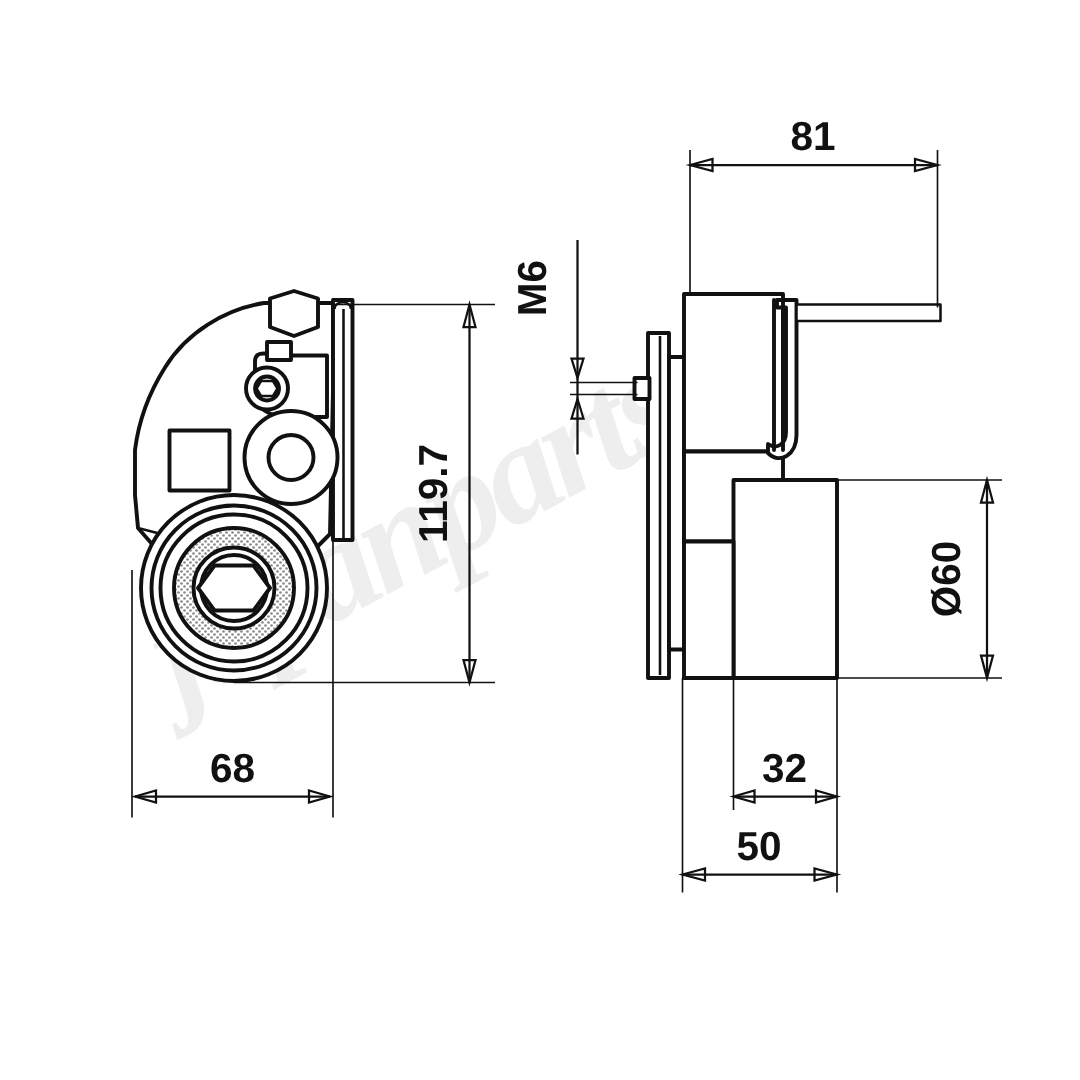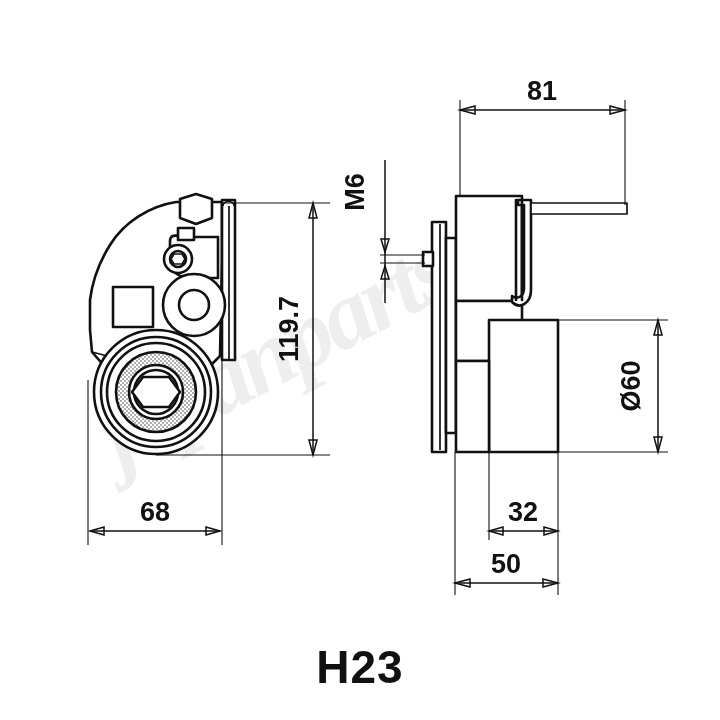--- a/index.html
+++ b/index.html
@@ -224,15 +224,14 @@
 
       <line class="extline" x1="455" y1="452" x2="455" y2="595"></line>
       <line class="dimline" x1="455" y1="583" x2="558" y2="583"></line>
       <path class="dimline" d="M 455,583 L 470,579 L 470,587 Z" fill="#111111"></path>
       <path class="dimline" d="M 558,583 L 543,579 L 543,587 Z" fill="#111111"></path>
       <text class="dim-text" x="506" y="573" text-anchor="middle">50</text>
     </g>
 
   </svg>
 
-  <div class="part-label">H23</div>
 
 </div>
 
 </body></html>

